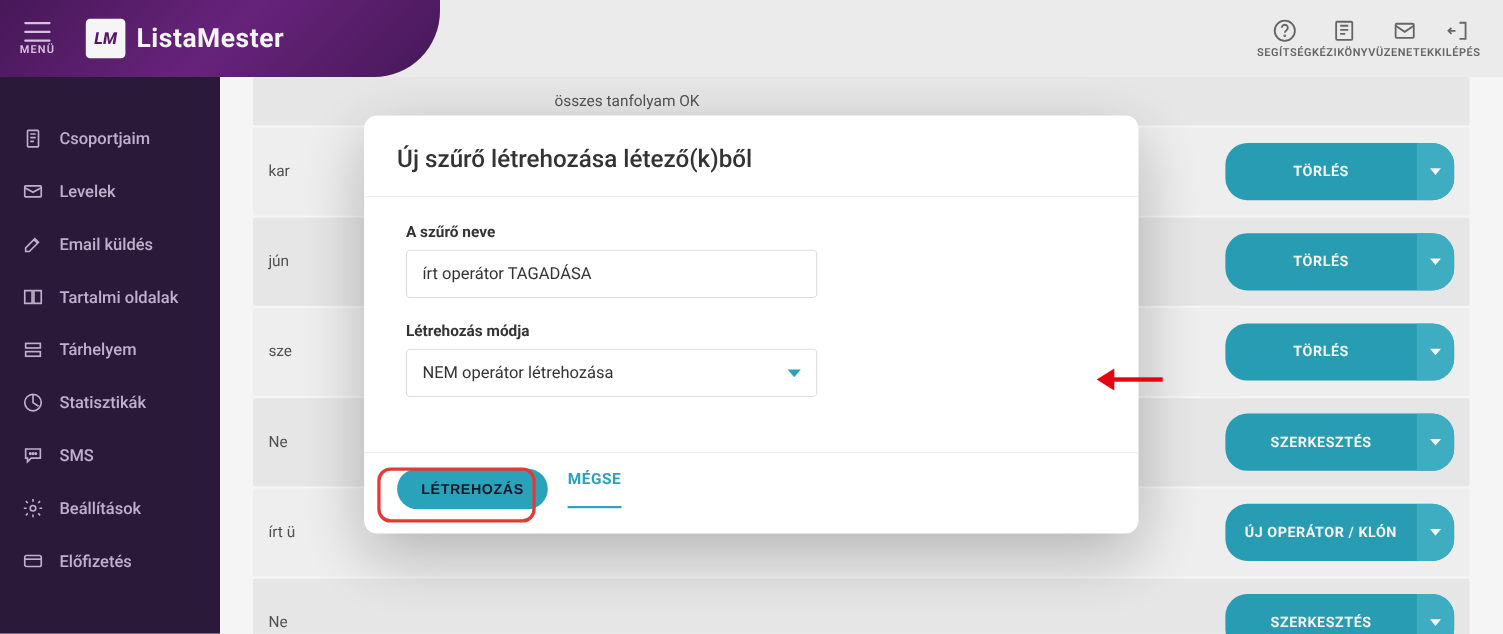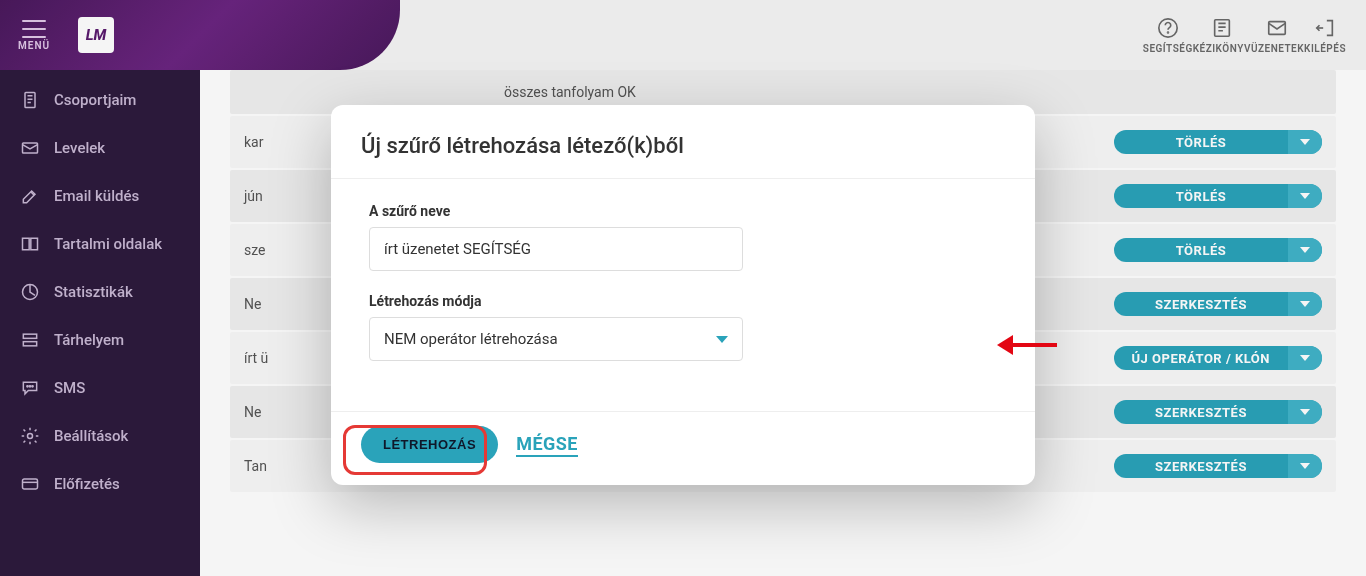--- a/index.html
+++ b/index.html
@@ -13,49 +13,49 @@
   .menu-btn .bars span { height: 2px; background: #e0c8e8; border-radius: 1px; }
   .menu-btn .lbl { font-size: 10px; letter-spacing: 1px; margin-top: 2px; font-weight: 600; text-align: right; }
   .logo { display: flex; align-items: center; color: #fff; }
   .logo-mark { width: 36px; height: 36px; background: #fff; border-radius: 4px; display: flex; align-items: center; justify-content: center; margin-right: 10px; color: #5a1b6e; font-weight: 800; font-style: italic; font-size: 15px; }
   .logo-text { font-size: 24px; font-weight: 700; letter-spacing: 0.5px; }
   .header-right { margin-left: auto; display: flex; }
   .hdr-act { display: flex; flex-direction: column; align-items: center; color: #6a6a6a; cursor: pointer; font-size: 10px; font-weight: 600; letter-spacing: 0.5px; }
   .hdr-act svg { width: 22px; height: 22px; margin-bottom: 4px; stroke: #6a6a6a; fill: none; stroke-width: 1.8; }
 
   
-  .sidebar { position: absolute; top: 70px; left: 0; width: 208px; bottom: 0; background: #2d1b3d; padding-top: 6px; text-align: right; }
+  .sidebar { position: absolute; top: 70px; left: 0; width: 208px; bottom: 0; background: #2d1b3d; padding-top: 32px; text-align: right; }
   .sb-item { display: flex; align-items: center; padding: 14px 20px; color: #c8b8d4; cursor: pointer; font-size: 15px; font-weight: 500; }
   .sb-item svg { width: 20px; height: 20px; margin-right: 14px; stroke: #c8b8d4; fill: none; stroke-width: 1.8; }
 
   
   .main { position: absolute; left: 200px; top: 70px; right: 0; bottom: 0; background: #fff; overflow: auto; }
   .table { padding: 0 30px; }
   .row { display: flex; align-items: center; background: #f0f0f0; padding: 14px 14px; margin-bottom: 2px; border-radius: 2px; }
   .row.alt { background: #f8f8f8; }
   .row .c1 { width: 260px; color: #555; font-size: 14px; }
   .row .c2 { flex: 1; color: #555; font-size: 14px; }
-  .row-act { margin-left: auto; display: flex; align-items: center; background: #2aa3ba; border-radius: 20px; height: 24px; overflow: hidden; min-width: 208px; }
+  .row-act { margin-left: auto; display: flex; align-items: center; background: #2aa3ba; border-radius: 20px; height: 52px; overflow: hidden; min-width: 208px; }
   .row-act .albl { flex: 1; text-align: center; color: #fff; font-size: 13px; font-weight: 700; letter-spacing: 0.5px; padding: 0 18px; }
   .row-act .drop { width: 34px; height: 100%; background: #41b4c9; display: flex; align-items: center; justify-content: center; }
   .row-act .drop::after { content: ""; border-left: 5px solid transparent; border-right: 5px solid transparent; border-top: 6px solid #fff; }
 
   
   .overlay { position: absolute; inset: 0; background: rgba(0,0,0,0.04); display: flex; align-items: flex-start; justify-content: center; padding-top: 105px; }
   .modal { width: 704px; background: #fff; border-radius: 12px; box-shadow: 0 20px 60px rgba(0,0,0,0.25); overflow: visible; position: relative; }
   .modal-h { padding: 28px 30px 20px; border-bottom: 1px solid #eee; font-size: 22px; color: #333; font-weight: 500; }
   .modal-b { padding: 24px 38px 28px; }
   .fld { margin-bottom: 22px; }
   .fld label { display: block; font-size: 14px; font-weight: 700; color: #333; margin-bottom: 8px; }
   .inp, .sel { width: 374px; height: 44px; border: 1px solid #ddd; border-radius: 4px; padding: 0 14px; font-size: 15px; color: #333; background: #fff; display: flex; align-items: center; justify-content: space-between; cursor: pointer; }
   .inp { cursor: text; }
   .sel .caret { width: 0; height: 0; border-left: 6px solid transparent; border-right: 6px solid transparent; border-top: 7px solid #2aa3ba; }
   .modal-f { padding: 14px 30px 22px; border-top: 1px solid #eee; display: flex; align-items: center; gap: 18px; }
   .btn-primary { background: #2aa3ba; color: #0f172a; font-weight: 700; font-size: 13px; letter-spacing: 0.5px; padding: 11px 22px; border: none; border-radius: 20px; cursor: pointer; }
-  .btn-link { color: #2aa3ba; font-weight: 700; font-size: 18px; letter-spacing: 0.5px; text-decoration: none; border-bottom: 2px solid #2aa3ba; padding-bottom: 1px; cursor: pointer; }
+  .btn-link { color: #2aa3ba; font-weight: 700; font-size: 14px; letter-spacing: 0.5px; text-decoration: none; border-bottom: 2px solid #2aa3ba; padding-bottom: 16px; cursor: pointer; }
   .highlight-box { position: absolute; border: 3px solid #e53935; border-radius: 12px; pointer-events: none; }
   .hl1 { left: 12px; bottom: 10px; width: 144px; height: 50px; }
   .arrow { position: absolute; left: 666px; top: 230px; width: 60px; height: 20px; }
   .arrow-line { position: absolute; left: 12px; top: 8px; width: 48px; height: 4px; background: #e30613; }
   .arrow-head { position: absolute; left: 0; top: 0; width: 0; height: 0; border-top: 10px solid transparent; border-bottom: 10px solid transparent; border-right: 16px solid #e30613; }
 </style>
 </head>
 <body>
 
 <div class="header">
@@ -63,20 +63,21 @@
     <div class="menu-btn">
       <div class="bars">
           <span></span>
           <span></span>
           <span></span>
         </div>
       <div class="lbl">MENÜ</div>
     </div>
     <div class="logo">
       <div class="logo-mark">LM</div>
+      <div class="logo-text">ListaMester</div>
     </div>
   </div>
   <div class="header-right">
     <div class="hdr-act">
       <svg viewBox="0 0 24 24">
           <circle cx="12" cy="12" r="10"></circle>
           <path d="M9 9a3 3 0 1 1 4.5 2.6c-.8.5-1.5 1-1.5 2.4"></path>
           <circle cx="12" cy="17" r="0.5" fill="#6a6a6a"></circle>
         </svg>
       <span>SEGÍTSÉG</span>
@@ -129,31 +130,31 @@
     <span>Email küldés</span>
   </div>
   <div class="sb-item">
     <svg viewBox="0 0 24 24">
         <path d="M3 5h8v14H3zM13 5h8v14h-8z"></path>
       </svg>
     <span>Tartalmi oldalak</span>
   </div>
   <div class="sb-item">
     <svg viewBox="0 0 24 24">
+        <rect x="4" y="5" width="16" height="5"></rect>
+        <rect x="4" y="14" width="16" height="5"></rect>
+      </svg>
+    <span>Tárhelyem</span>
+  </div>
+  <div class="sb-item">
+    <svg viewBox="0 0 24 24">
         <circle cx="12" cy="12" r="9"></circle>
         <path d="M12 3v9l6 4"></path>
       </svg>
     <span>Statisztikák</span>
-  </div>
-  <div class="sb-item">
-    <svg viewBox="0 0 24 24">
-        <rect x="4" y="5" width="16" height="5"></rect>
-        <rect x="4" y="14" width="16" height="5"></rect>
-      </svg>
-    <span>Tárhelyem</span>
   </div>
   <div class="sb-item">
     <svg viewBox="0 0 24 24">
         <path d="M4 5h16v10H10l-4 4V15H4z"></path>
         <circle cx="9" cy="10" r="0.8" fill="#c8b8d4"></circle>
         <circle cx="12" cy="10" r="0.8" fill="#c8b8d4"></circle>
         <circle cx="15" cy="10" r="0.8" fill="#c8b8d4"></circle>
       </svg>
     <span>SMS</span>
   </div>
@@ -238,21 +239,21 @@
     </div>
 </div>
 
 <div class="overlay">
   <div class="modal">
     <div class="modal-h">Új szűrő létrehozása létező(k)ből</div>
     <div class="modal-b">
       <div class="fld">
         <label>A szűrő neve</label>
         <div class="inp">
-            <span>írt üzenetet SEGÍTSÉG</span>
+            <span>írt operátor TAGADÁSA</span>
           </div>
       </div>
       <div class="fld">
         <label>Létrehozás módja</label>
         <div class="sel">
           <span>NEM operátor létrehozása</span>
           <span class="caret"></span>
         </div>
       </div>
     </div>

